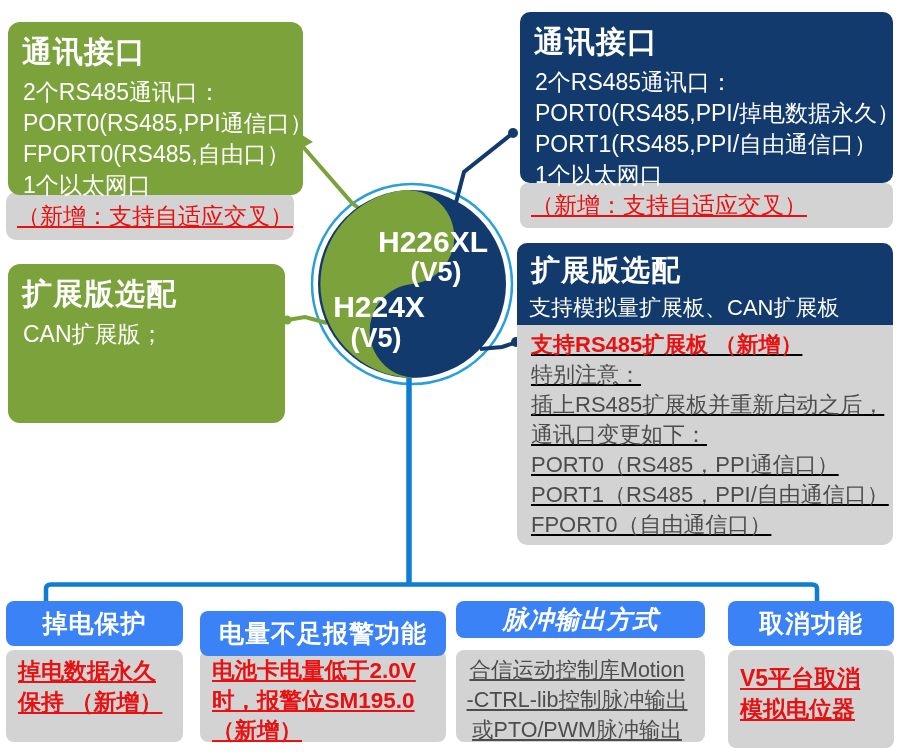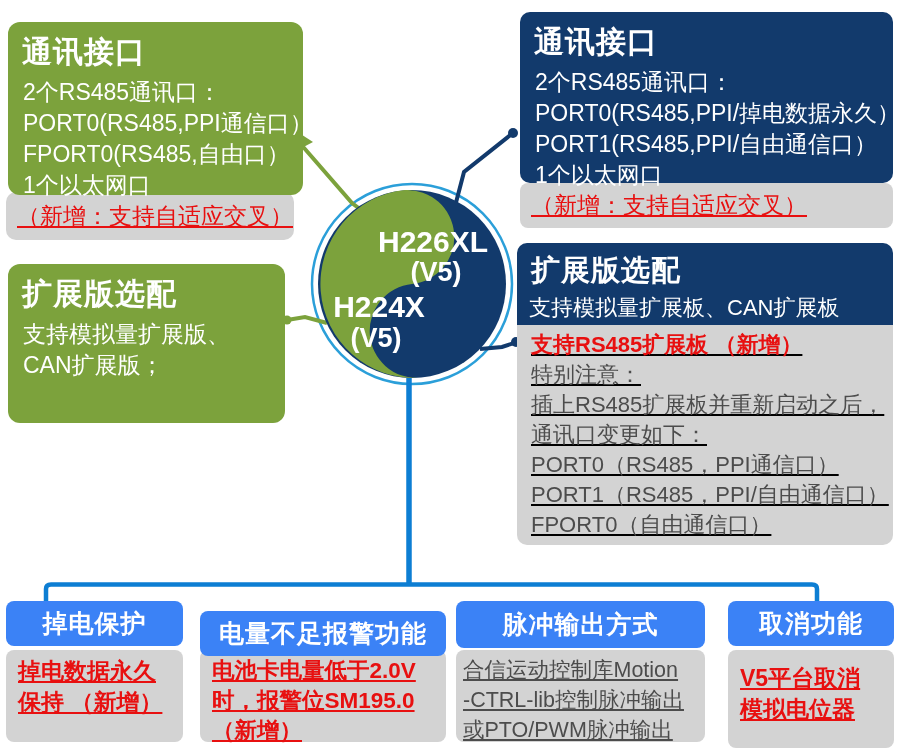--- a/index.html
+++ b/index.html
@@ -26,21 +26,21 @@
   .rt-head .line{font-size:22px;line-height:30px;padding:0 0 0 5px;white-space:nowrap;margin-left:7px;}
   .rt-body{border-radius:0 0 10px 10px;z-index:1;padding:5px 0 0 14px;}
   .rt-body .line{font-size:22px;line-height:30px;white-space:nowrap;}
   .rt-body .hl{font-weight:bold;}
   
   .feat-head{border-radius:8px;color:#fff;font-weight:bold;font-size:25px;
     display:flex;align-items:center;justify-content:center;z-index:2;letter-spacing:1px;}
   .feat-body{border-radius:8px;z-index:1;}
   .feat-body .line{white-space:nowrap;}
   .fb-red{font-size:23px;line-height:31px;padding:6px 0 0 12px;font-weight:bold;}
-  .fb-dark{font-size:21.5px;line-height:30px;padding:5px 14px 0 7px;}
+  .fb-dark{font-size:21.5px;line-height:30px;padding:5px 14px 0 7px;text-align:center;}
 </style>
 </head>
 <body>
 
 <div id="canvas">
 
   <svg width="900" height="754" viewBox="0 0 900 754">
 
     <circle cx="412" cy="284" r="100" fill="#ffffff" stroke="#2b9fd9" stroke-width="2.5"></circle>
 
@@ -69,21 +69,20 @@
     <div class="line">2个RS485通讯口：</div>
     <div class="line">PORT0(RS485,PPI通信口）</div>
     <div class="line">FPORT0(RS485,自由口）</div>
     <div class="line">1个以太网口</div>
   </div>
 
   <div class="abs note-strip bg-gray t-red" style="left:6px;top:192px;width:288px;height:48px;">（新增：支持自适应交叉）</div>
 
   <div class="abs callout bg-green" style="left:8px;top:264px;width:277px;height:159px;">
     <div class="title">扩展版选配</div>
-    <div class="line">支持模拟量扩展版、</div>
     <div class="line">CAN扩展版；</div>
   </div>
 
   <div class="abs callout bg-navy" style="left:520px;top:12px;width:373px;height:171px;border-radius:10px;">
     <div class="title">通讯接口</div>
     <div class="line">2个RS485通讯口：</div>
     <div class="line">PORT0(RS485,PPI/掉电数据永久）</div>
     <div class="line">PORT1(RS485,PPI/自由通信口）</div>
     <div class="line">1个以太网口</div>
   </div>
@@ -111,21 +110,21 @@
     <div class="line">保持 （新增）</div>
   </div>
 
   <div class="abs feat-head bg-blue" style="left:200px;top:611px;width:246px;height:45px;">电量不足报警功能</div>
   <div class="abs feat-body bg-gray fb-red t-red" style="left:200px;top:650px;width:246px;height:92px;font-size:22.5px;line-height:30px;">
     <div class="line">电池卡电量低于2.0V</div>
     <div class="line">时，报警位SM195.0</div>
     <div class="line">（新增）</div>
   </div>
 
-  <div class="abs feat-head bg-blue" style="left:456px;top:601px;width:249px;height:47px;">脉冲输出方式</div>
+  <div class="abs feat-head bg-blue" style="left:456px;top:601px;width:249px;height:37px;font-style:italic;">脉冲输出方式</div>
   <div class="abs feat-body bg-gray fb-dark t-dark" style="left:456px;top:650px;width:249px;height:92px;">
     <div class="line">合信运动控制库Motion</div>
     <div class="line">-CTRL-lib控制脉冲输出</div>
     <div class="line">或PTO/PWM脉冲输出</div>
   </div>
 
   <div class="abs feat-head bg-blue" style="left:728px;top:601px;width:166px;height:45px;">取消功能</div>
   <div class="abs feat-body bg-gray fb-red t-red" style="left:728px;top:650px;width:166px;height:98px;padding-top:13px;">
     <div class="line">V5平台取消</div>
     <div class="line">模拟电位器</div>

